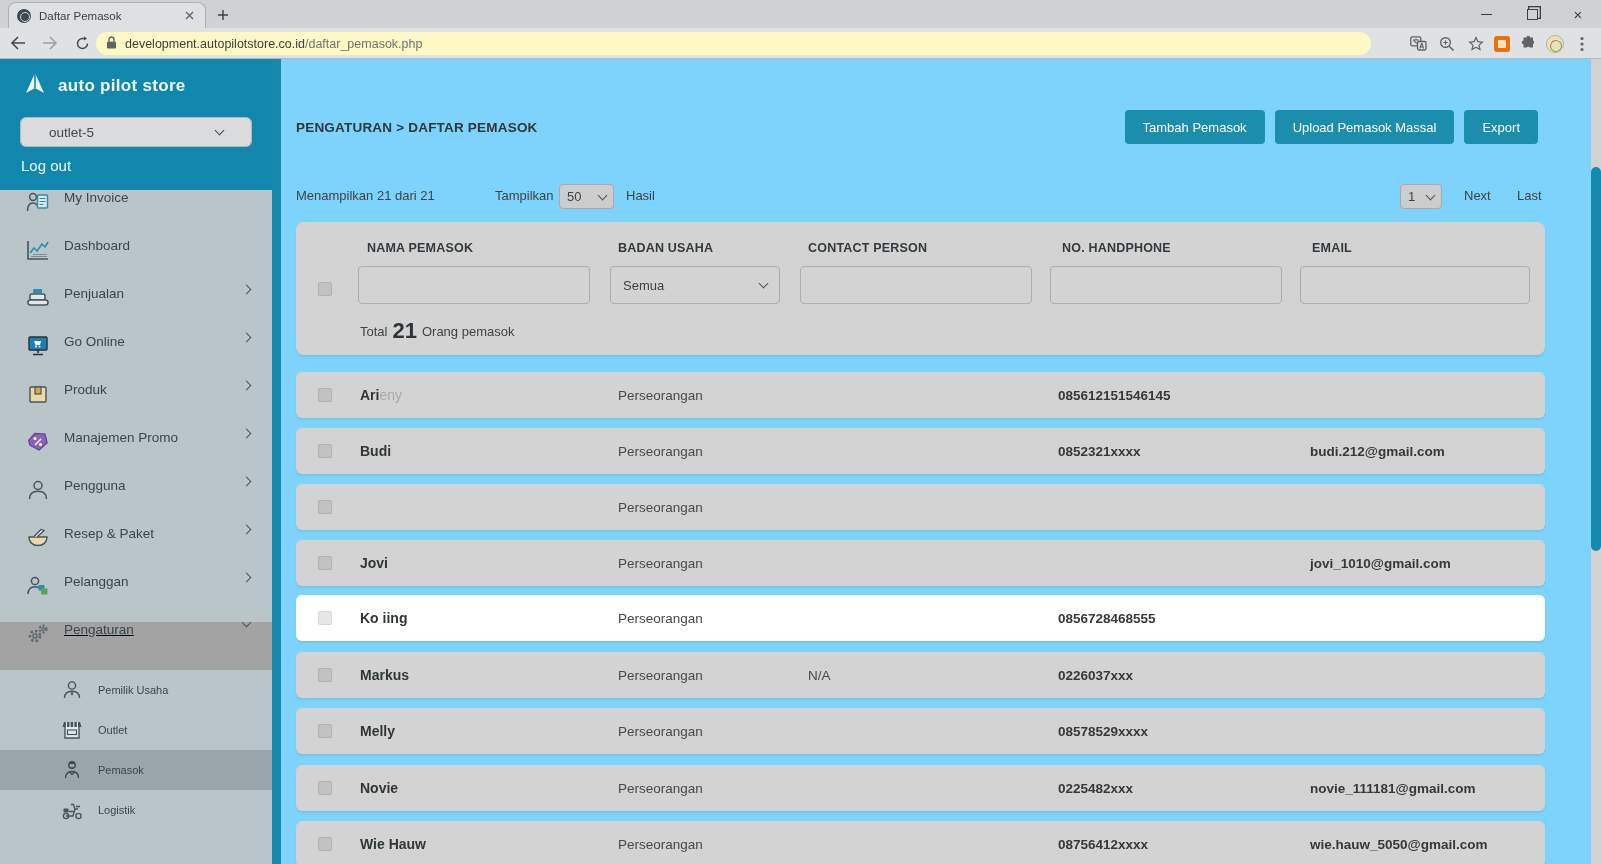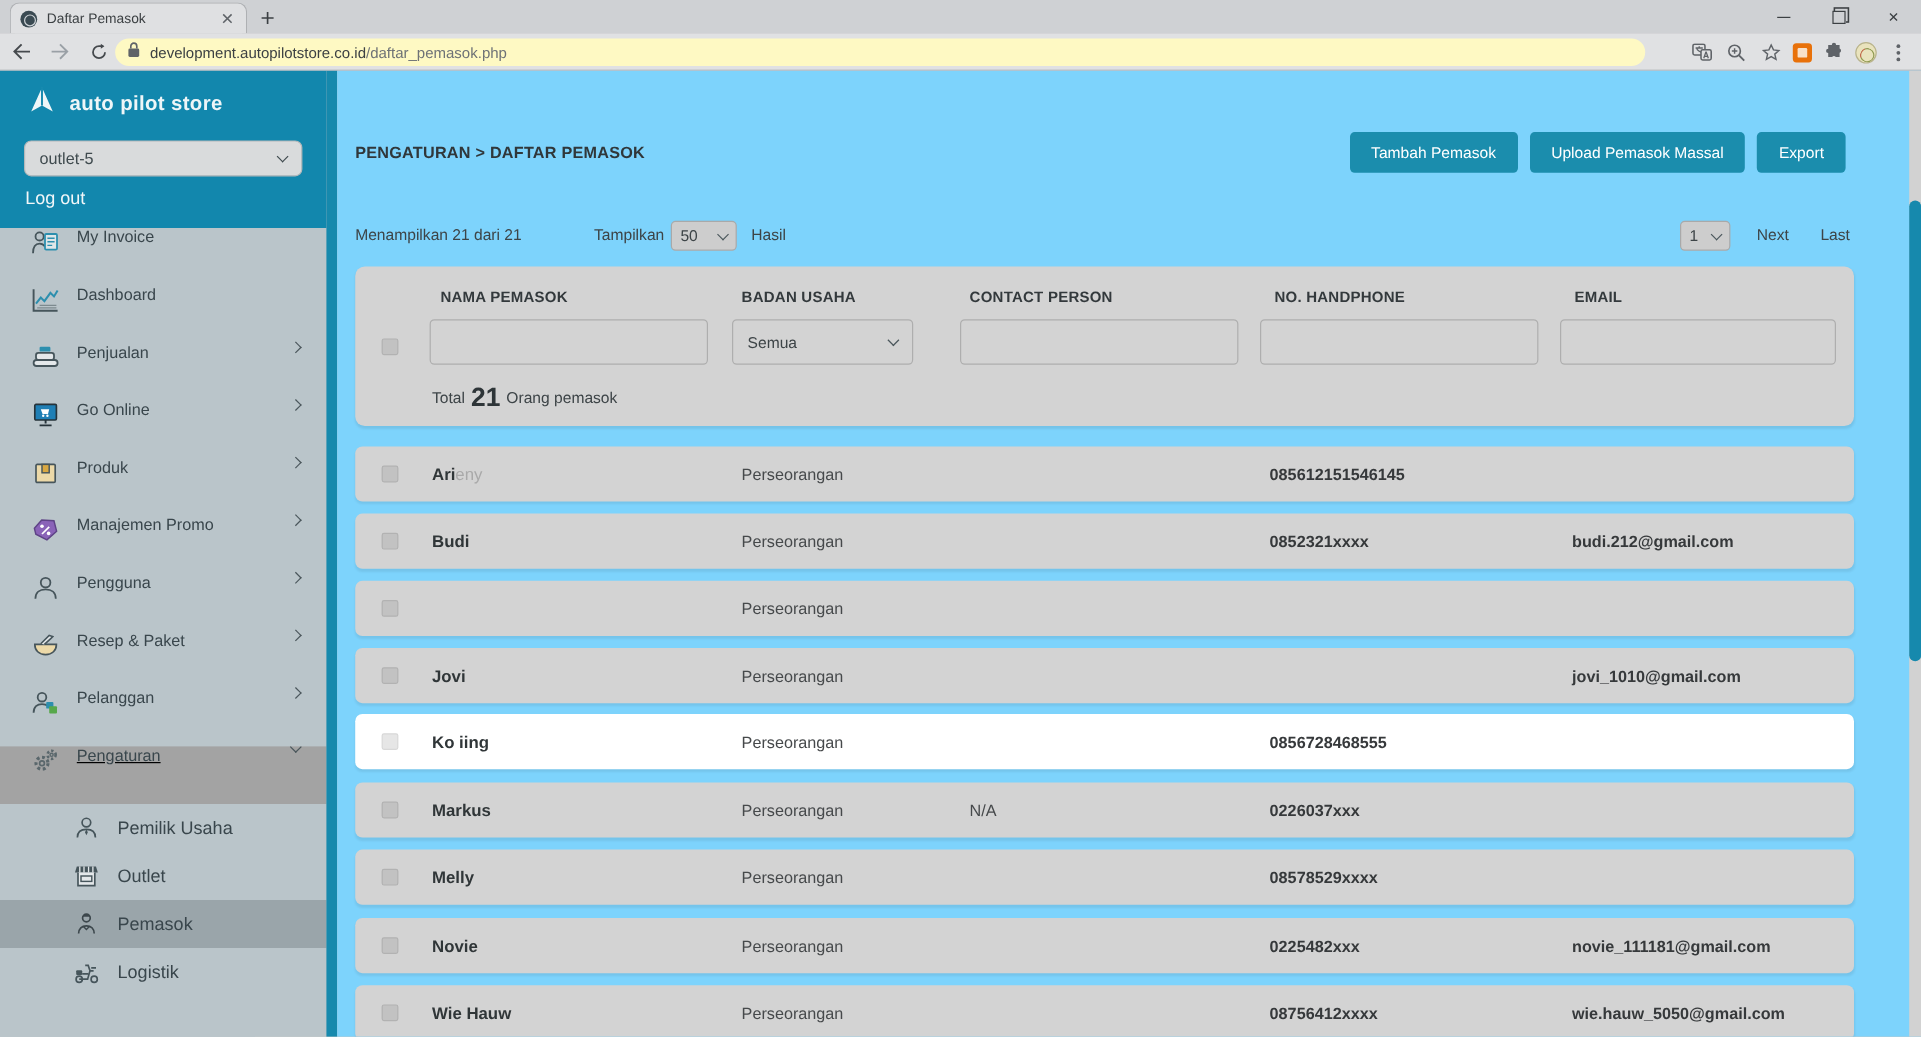--- a/index.html
+++ b/index.html
@@ -41,34 +41,34 @@
                  border-radius:50%; border:1.5px solid #8f9a52; border-left-color:#c06a4a; transform:rotate(25deg);}
 
   
   .sidebar { position:absolute; left:0; top:59px; width:272px; height:805px; background:#bac5ca; }
   .side-scroll { position:absolute; left:272px; top:59px; width:9px; height:805px; background:#1689ad; }
   .side-head { position:absolute; left:0; top:0; width:272px; height:131px; background:#1287ad; }
   .brand { position:absolute; left:22px; top:12px; display:flex; align-items:center; gap:10px; }
   .brand-text { color:#eef6f8; font-size:17px; font-weight:bold; letter-spacing:.3px; }
   .outlet-select { position:absolute; left:20px; top:58px; width:232px; height:30px; background:#d9dbdc;
                    border:1px solid #b4b8ba; border-radius:6px; display:flex; align-items:center;
-                   padding:0 12px; justify-content:space-between; }
+                   padding:0 28px; justify-content:space-between; }
   .outlet-select span { font-size:13.5px; color:#3f4a4e; }
   .chev { width:7px; height:7px; border-right:1.8px solid #4a565b; border-bottom:1.8px solid #4a565b; }
   .chev-down { transform:rotate(45deg); margin-top:-3px; }
   .chev-right { transform:rotate(-45deg); }
   .logout { position:absolute; left:21px; top:98px; color:#f2f7f9; font-size:15px; }
 
   .menu { position:absolute; left:0; top:131px; width:272px; }
   .mi { height:48px; display:flex; align-items:flex-start; padding:0 18px 0 26px; gap:14px; position:relative; }
   .mi .lbl { font-size:13.5px; color:#39464c; flex:1; }
   .mi .chev { position:absolute; right:22px; }
   .mi.active { background:#a3a3a3;text-decoration:underline; }
   .sub { height:40px; display:flex; align-items:center; padding:0 18px 0 60px; gap:14px; }
-  .sub .lbl { font-size:15px; color:#39464c; }
+  .sub .lbl { font-size:11px; color:#39464c; }
   .sub.active { background:#9aa5aa; }
   .icon { width:24px; height:24px; display:flex; align-items:center; justify-content:center; flex:0 0 24px; }
   .icon svg { display:block; }
 
   
   .content { position:absolute; left:281px; top:59px; width:1320px; height:805px; background:#7dd3fc; overflow:hidden; }
   .content-scrollbar { position:absolute; right:0; top:59px; width:10px; height:805px; background:#d2d2d2; }
   .content-thumb { position:absolute; right:0; top:108px; width:10px; height:384px; background:#1689ad; border-radius:5px; }
 
   .pagehead { position:absolute; left:15px; top:61px; width:1290px; display:flex; align-items:center; }
@@ -91,21 +91,21 @@
   .inforow .last { position:absolute; left:1221px; top:4px; }
 
   .filtercard { position:absolute; left:15px; top:163px; width:1249px; height:133px; background:#d3d3d3;
                 border-radius:8px; box-shadow:0 2px 2px rgba(0,0,0,.08); }
   .colhead { position:absolute; top:19px; font-size:12.5px; font-weight:bold; color:#33393c; letter-spacing:.2px; }
   .ch0{left:71px;} .ch1{left:322px;} .ch2{left:512px;} .ch3{left:766px;} .ch4{left:1016px;}
   .f-input { position:absolute; top:44px; height:38px; background:#d3d3d3; border:1px solid #aeaeae;
              border-radius:4px; font-size:13px; color:#333; padding:0 10px;
              font-family:"Liberation Sans",sans-serif; }
   .fi0{left:62px;width:232px;} .fi2{left:504px;width:232px;} .fi3{left:754px;width:232px;} .fi4{left:1004px;width:230px;}
-  .f-select { position:absolute; left:314px; top:44px; width:151px; height:38px; background:#d3d3d3;
+  .f-select { position:absolute; left:314px; top:44px; width:170px; height:38px; background:#d3d3d3;
               border:1px solid #aeaeae; border-radius:4px; display:flex; align-items:center;
               justify-content:space-between; padding:0 12px; }
   .f-select span { font-size:13px; color:#3d4447; }
   .cbx { position:absolute; left:22px; top:60px; width:14px; height:14px; background:#c2c2c2;
          border:1px solid #b2b2b2; border-radius:2px; }
   .totalline { position:absolute; left:64px; top:96px; display:flex; align-items:center; gap:5px; }
   .totalline .t1 { font-size:13px; color:#3d4447; }
   .totalline .t2 { font-size:22px; font-weight:bold; color:#2e3538; }
   .totalline .t3 { font-size:13px; color:#3d4447; }
 

